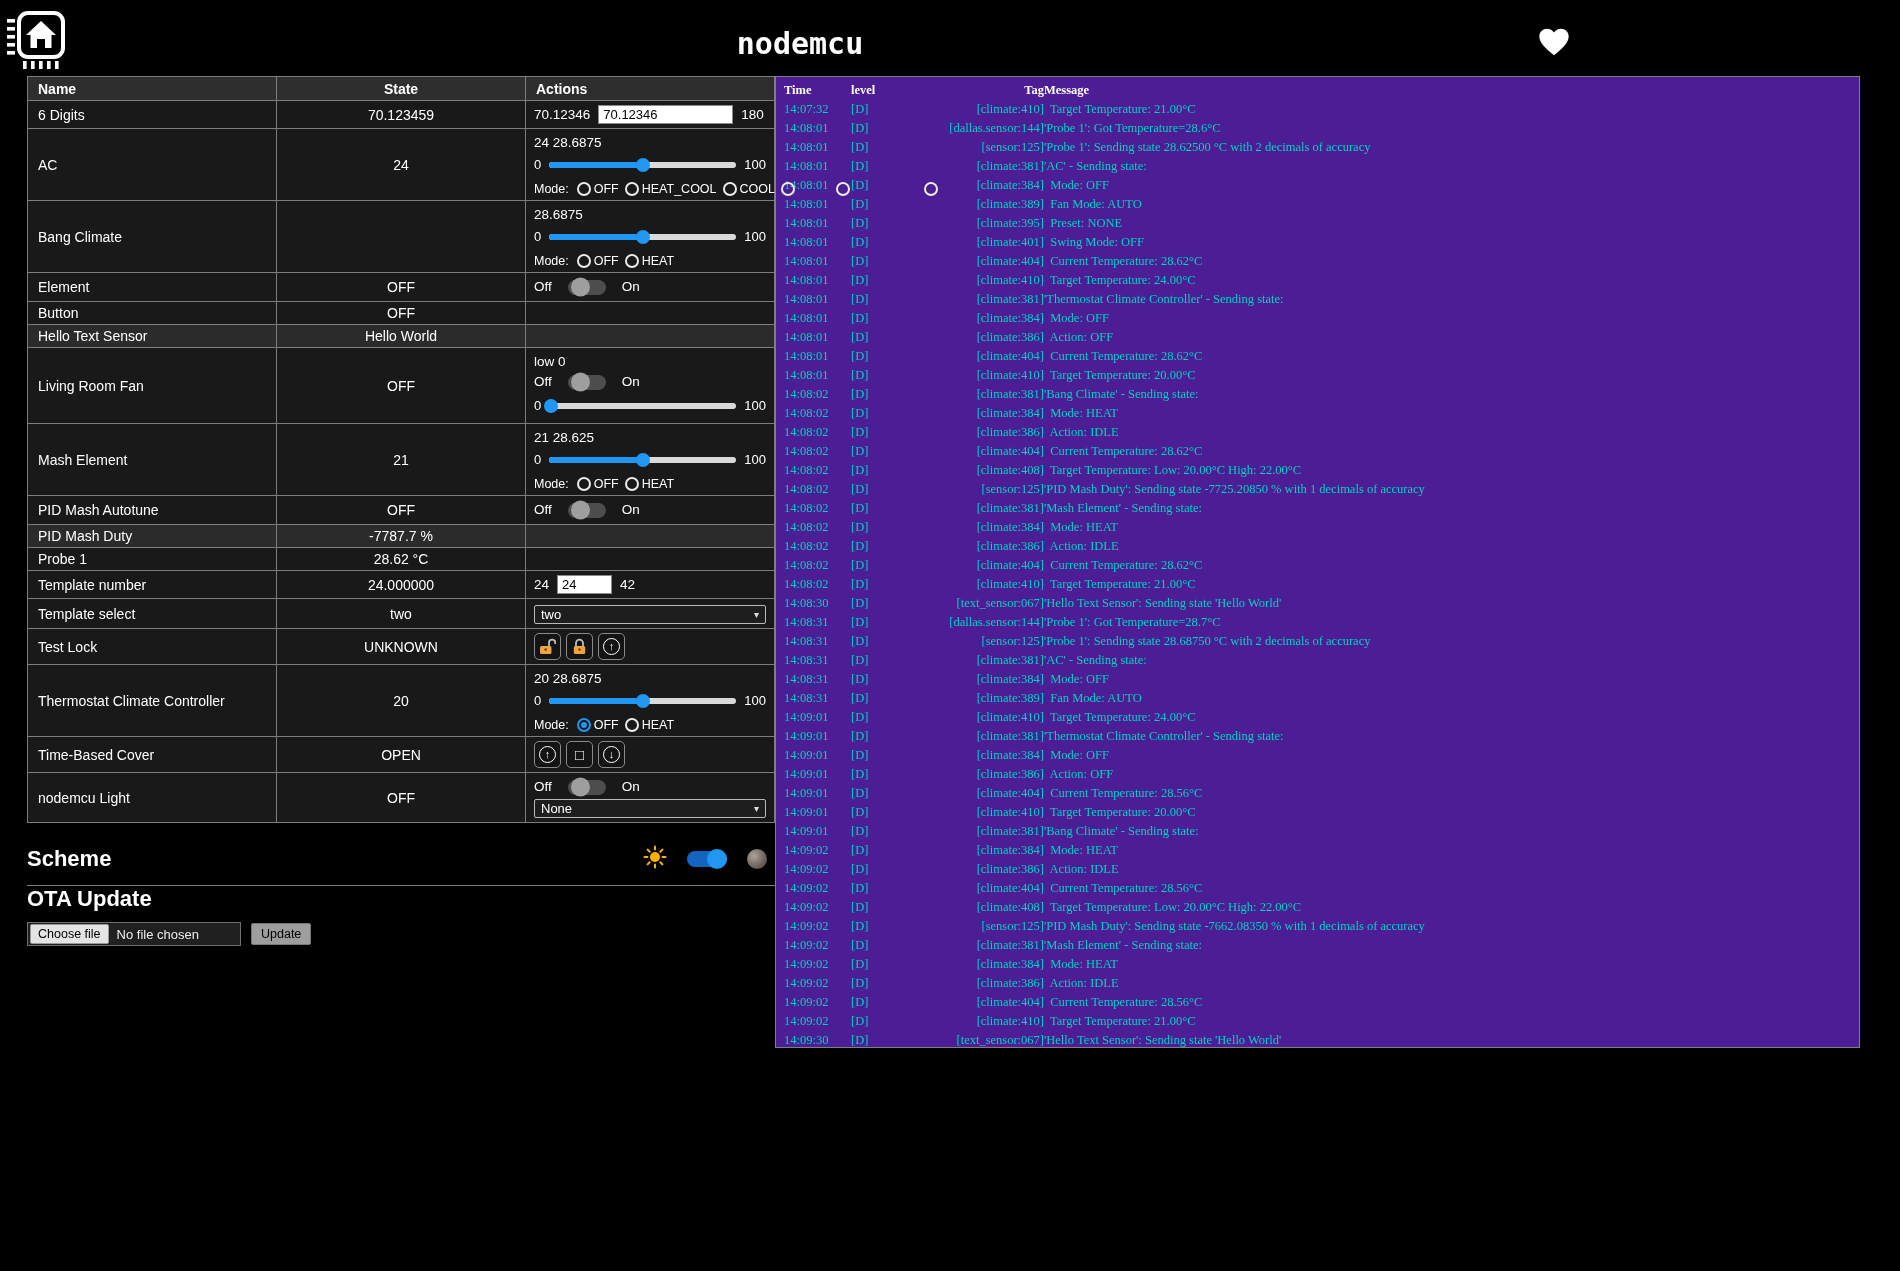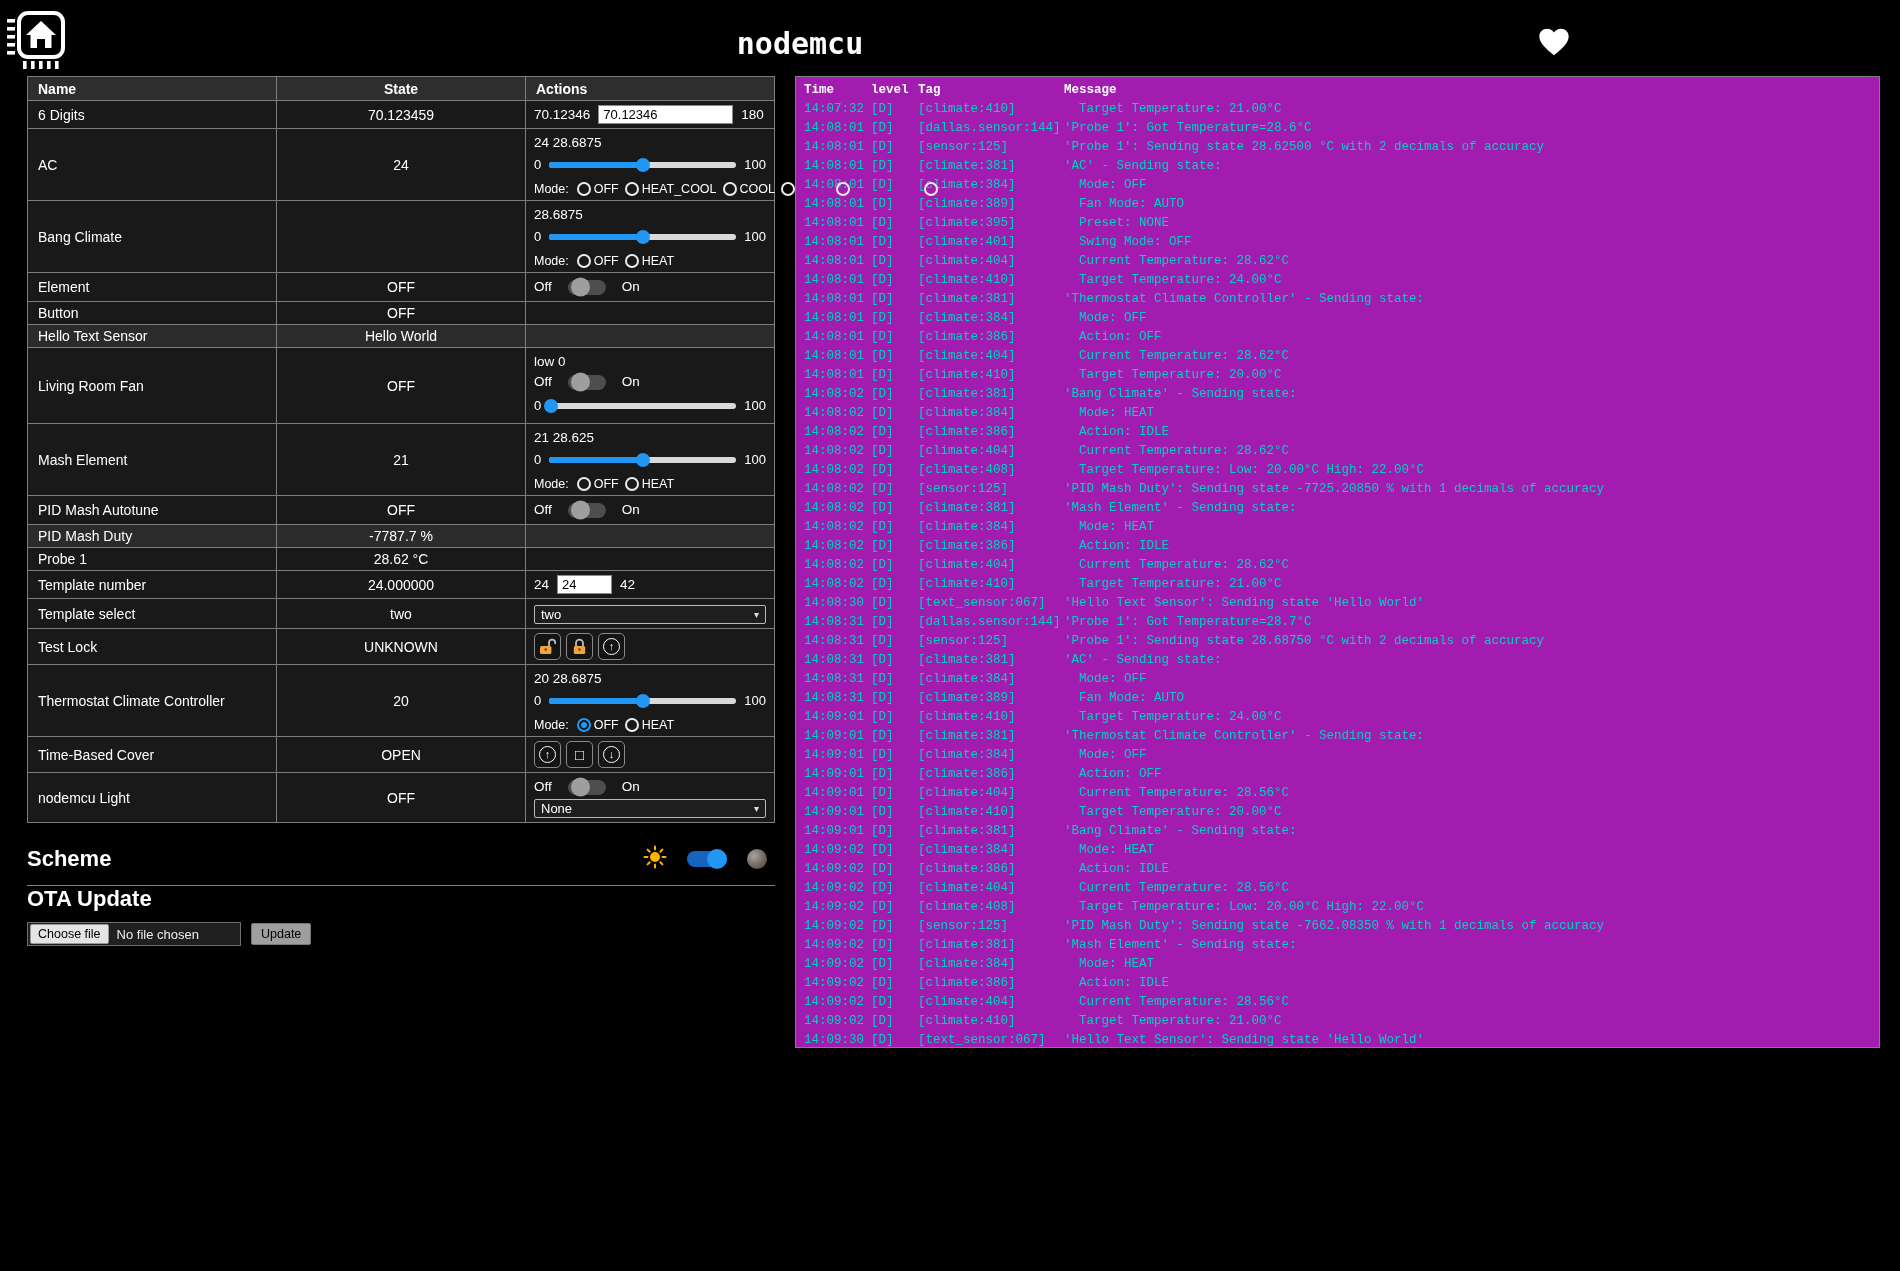--- a/index.html
+++ b/index.html
@@ -16,21 +16,21 @@
   .logo { position: absolute; left: 6px; top: 6px; }
   .page-title {
     position: absolute; left: 0; top: 26px; width: 1600px;
     text-align: center;
     font-family: "DejaVu Sans Mono", monospace;
     font-weight: bold; font-size: 30px; color: #fff;
   }
   .heart { position: absolute; left: 1538px; top: 27px; }
 
   
-  .main { display: flex; align-items: flex-start; padding: 0 0 0 27px; gap: 20px; }
+  .main { display: flex; align-items: flex-start; padding: 0 0 0 27px; }
   .left-panel { width: 748px; flex: none; }
 
   
   table.entities { width: 748px; border-collapse: collapse; font-size: 14px; table-layout: fixed; }
   .entities th, .entities td { border: 1px solid #7d7d7d; vertical-align: middle; }
   .entities thead th { background: #2e2e2e; font-weight: bold; height: 24px; padding: 2px 10px; text-align: left; }
   .entities thead th.h-state { text-align: center; }
   .entities tbody tr { background: #191919; }
   .entities tbody tr.hl { background: #2b2b2b; }
   td.c-name  { width: 210px; padding: 3px 10px; }
@@ -126,35 +126,35 @@
   .file-text { color: #eee; font-size: 13px; margin-left: 8px; white-space: nowrap; }
   .update-btn {
     margin-left: 10px; background: #9e9e9e; color: #000; border: 1px solid #777;
     font-size: 12.5px; padding: 3px 9px; border-radius: 2px; cursor: pointer;
     font-family: "Liberation Sans", sans-serif;
   }
 
   
   .log-panel {
     width: 1085px; height: 972px; border: 1px solid #808080;
-    background: #a21caf; padding: 3px 8px; overflow: hidden;
-    font-family: Liberation Mono, monospace; font-size: 12.5px;
+    background: #4c1d95; padding: 3px 8px; overflow: hidden;
+    font-family: Liberation Serif, serif; font-size: 12.5px;
   }
   table.log-table { border-collapse: collapse; width: 100%; table-layout: fixed; }
   .log-table th {
     text-align: left; color: #fff; font-weight: bold;
     height: 20px; white-space: nowrap;
   }
   .log-table td {
     color: var(--log-text); height: 19px; line-height: 19px;
     white-space: pre; overflow: hidden;
   }
   .lg-t, th.lh-t { width: 67px; }
   .lg-l, th.lh-l { width: 47px; }
-  .lg-g, th.lh-g { width: 146px; }
+  .lg-g, th.lh-g { width: 146px; text-align: right; }
 </style>
 </head>
 <body>
 
 <div class="header">
   <span class="logo">
     <svg width="62" height="64" viewBox="0 0 62 64">
       <g fill="#fff">
         <rect x="1" y="13" width="8" height="3.6"></rect>
         <rect x="1" y="21" width="8" height="3.6"></rect>

